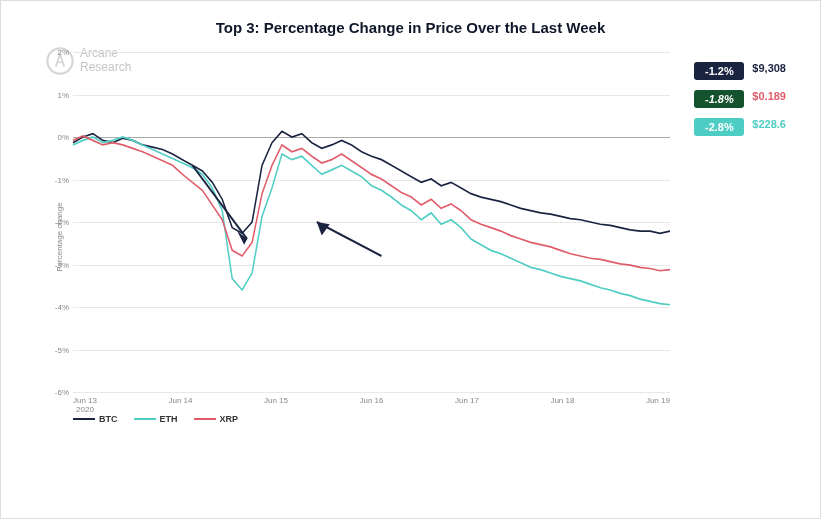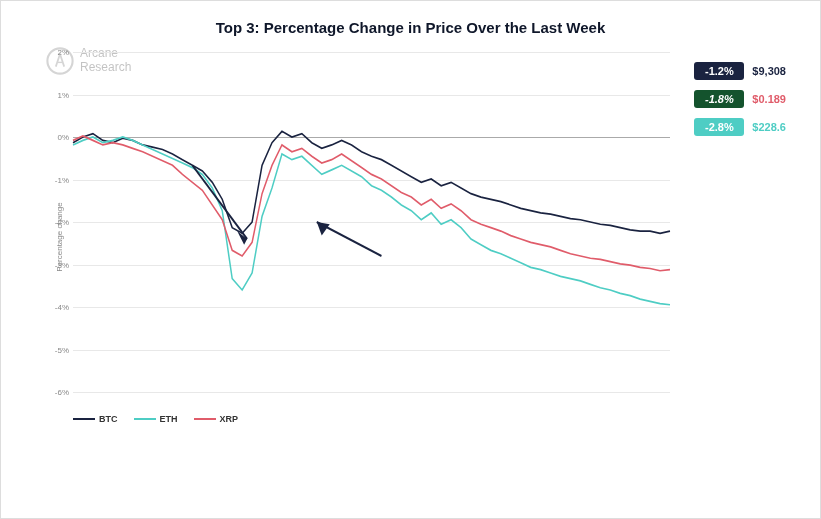--- a/index.html
+++ b/index.html
@@ -118,21 +118,21 @@
     .badges-area {
       position: absolute;
       right: 14px;
       top: 20px;
       display: flex;
       flex-direction: column;
       gap: 10px;
     }
     .badge-row {
       display: flex;
-      align-items: center;
+      align-items: flex-start;
       gap: 8px;
     }
     .badge {
       padding: 3px 8px;
       border-radius: 3px;
       font-size: 11px;
       font-weight: 700;
       color: #fff;
       min-width: 50px;
       text-align: center;
@@ -250,20 +250,32 @@
             590,193 600,192
           "></polyline>
 
         <line x1="120" y1="100" x2="175" y2="165" stroke="#1a2340" stroke-width="1.8"></line>
         <polygon points="175,165 165,158 172,170" fill="#1a2340"></polygon>
 
         <line x1="310" y1="180" x2="245" y2="150" stroke="#1a2340" stroke-width="1.8"></line>
         <polygon points="245,150 258,152 250,162" fill="#1a2340"></polygon>
       </svg>
 
+      <div class="x-labels">
+        <div class="x-label">
+          <div>Jun 13</div>
+            <div>2020</div>
+        </div>
+        <div class="x-label">Jun 14</div>
+        <div class="x-label">Jun 15</div>
+        <div class="x-label">Jun 16</div>
+        <div class="x-label">Jun 17</div>
+        <div class="x-label">Jun 18</div>
+        <div class="x-label">Jun 19</div>
+      </div>
     </div>
 
     <div class="badges-area">
       <div class="badge-row">
         <div class="badge badge-btc">-1.2%</div>
         <span class="badge-price btc-price">$9,308</span>
       </div>
       <div class="badge-row">
         <div class="badge badge-xrp">-1.8%</div>
         <span class="badge-price xrp-price">$0.189</span>

